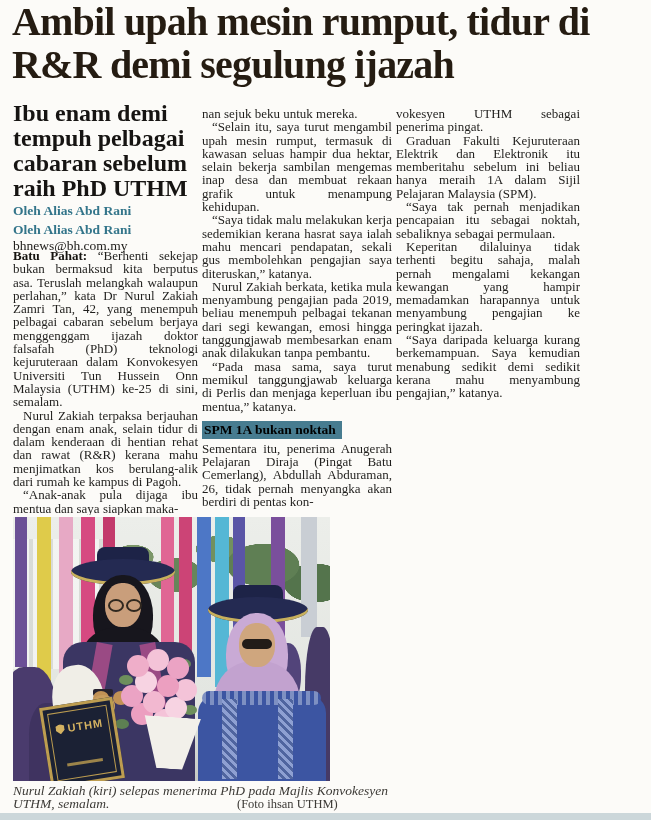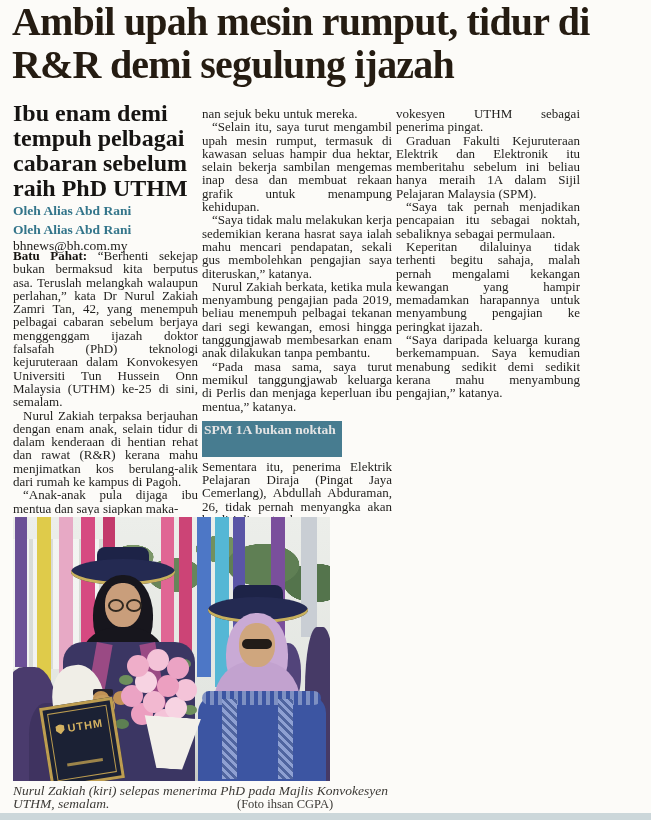--- a/index.html
+++ b/index.html
@@ -22,22 +22,22 @@
 
   .col{position:absolute;text-align:justify;color:var(--body-ink,#1f1e1c);
     font-size:13px;line-height:13.3px;}
   .col-left{left:13px;top:249px;width:185px;height:266px;overflow:hidden;}
   .col-mid{left:202px;top:107px;width:190px;height:410px;overflow:hidden;}
   .col-right{left:396px;top:107px;width:184px;height:410px;overflow:hidden;}
   .para{margin:0;text-indent:10px;}
   .para.noindent{text-indent:0;}
   .lead{color:#15130f;}
 
-  .section-header{display:inline-block;margin:8px 0 3px 0;padding:1px 6px 20px 2px;
-    background:var(--section-bg,#477c90);color:#e5e5e5;font-weight:bold;
+  .section-header{display:inline-block;margin:8px 0 3px 0;padding:1px 6px 2px 2px;
+    background:var(--section-bg,#477c90);color:#000000;font-weight:bold;
     font-size:13.5px;line-height:15px;}
 
   
   .photo{position:absolute;left:13px;top:517px;width:317px;height:264px;
     overflow:hidden;background:linear-gradient(#eceeea,#e2e5e0 75%,#c6cac4);}
   .photo *{position:absolute;}
   .trees{inset:0;background-repeat:no-repeat;background-image:
     radial-gradient(60px 35px at 250px 48px,#5f7f54 60%,transparent 61%),
     radial-gradient(52px 32px at 302px 66px,#54744c 60%,transparent 61%),
     radial-gradient(45px 28px at 162px 58px,#68855a 60%,transparent 61%),
@@ -153,21 +153,21 @@
     <p class="para">“Anak-anak pula dijaga ibu mentua dan saya siapkan maka-</p>
   </div>
 
   <div class="col col-mid">
     <p class="para noindent">nan sejuk beku untuk mereka.</p>
     <p class="para">“Selain itu, saya turut mengambil upah mesin rumput, termasuk di kawasan seluas hampir dua hektar, selain bekerja sambilan mengemas inap desa dan membuat rekaan grafik untuk menampung kehidupan.</p>
     <p class="para">“Saya tidak malu melakukan kerja sedemikian kerana hasrat saya ialah mahu mencari pendapatan, sekali gus membolehkan pengajian saya diteruskan,” katanya.</p>
     <p class="para">Nurul Zakiah berkata, ketika mula menyambung pengajian pada 2019, beliau menempuh pelbagai tekanan dari segi kewangan, emosi hingga tanggungjawab membesarkan enam anak dilakukan tanpa pembantu.</p>
     <p class="para">“Pada masa sama, saya turut memikul tanggungjawab keluarga di Perlis dan menjaga keperluan ibu mentua,” katanya.</p>
     <div class="section-header">SPM 1A bukan noktah</div>
-    <p class="para noindent">Sementara itu, penerima Elektrik Pelajaran Diraja (Pingat Jaya Cemerlang), Abdullah Abduraman, 26, tidak pernah menyangka akan berdiri di pentas kon-</p>
+    <p class="para noindent">Sementara itu, penerima Anugerah Pelajaran Diraja (Pingat Batu Cemerlang), Abdullah Abduraman, 26, tidak pernah menyangka akan berdiri di pentas kon-</p>
   </div>
 
   <div class="col col-right">
     <p class="para noindent">vokesyen UTHM sebagai penerima pingat.</p>
     <p class="para">Graduan Fakulti Kejuruteraan Elektrik dan Elektronik itu memberitahu sebelum ini beliau hanya meraih 1A dalam Sijil Pelajaran Malaysia (SPM).</p>
     <p class="para">“Saya tak pernah menjadikan pencapaian itu sebagai noktah, sebaliknya sebagai permulaan.</p>
     <p class="para">Keperitan dilaluinya tidak terhenti begitu sahaja, malah pernah mengalami kekangan kewangan yang hampir memadamkan harapannya untuk menyambung pengajian ke peringkat ijazah.</p>
     <p class="para">“Saya daripada keluarga kurang berkemampuan. Saya kemudian menabung sedikit demi sedikit kerana mahu menyambung pengajian,” katanya.</p>
   </div>
 
@@ -214,16 +214,16 @@
       <div class="bouquet"></div>
       <div class="wrap-cone"></div>
       <div class="folder">
         <span class="folder-shield"></span><span class="folder-text">UTHM</span>
         <div class="folder-line"></div>
       </div>
     </div>
   </div>
 
   <p class="caption">Nurul Zakiah (kiri) selepas menerima PhD pada Majlis Konvokesyen UTHM, semalam.</p>
-  <span class="credit">(Foto ihsan CGPA)</span>
+  <span class="credit">(Foto ihsan UTHM)</span>
   <div class="bottom-bar"></div>
 
 </div>
 
 </body></html>

